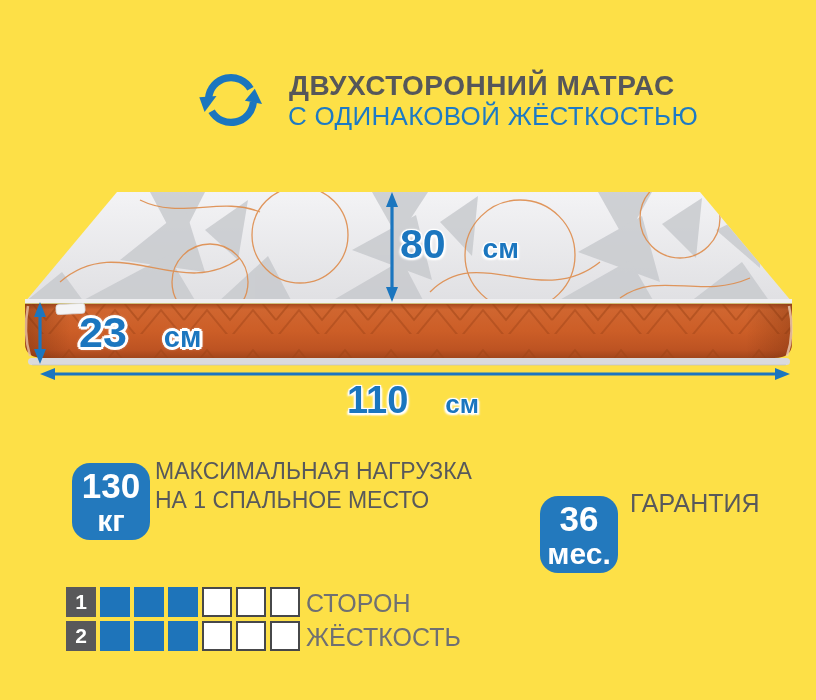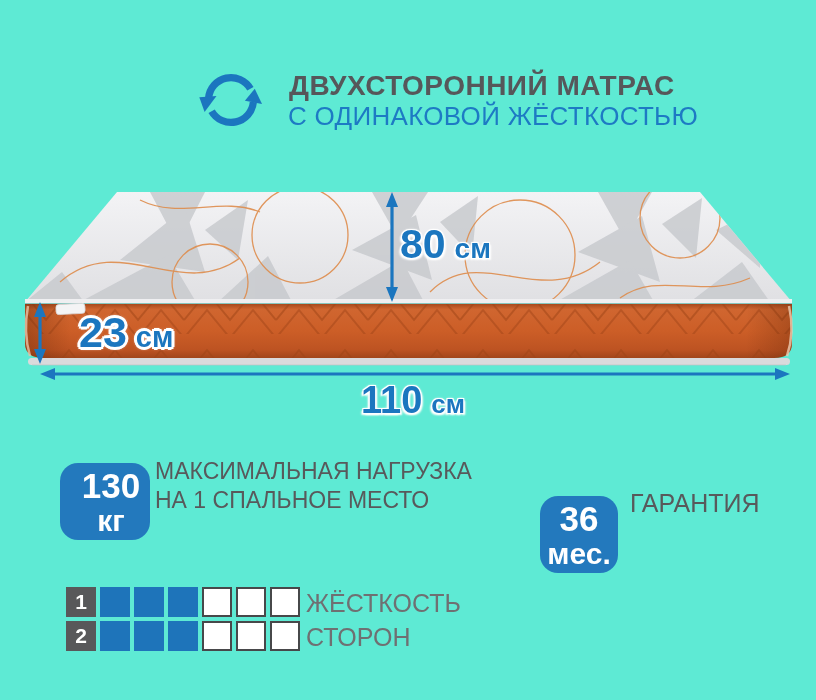--- a/index.html
+++ b/index.html
@@ -1,51 +1,51 @@
 <!DOCTYPE html>
 <html><head>
 <meta charset="utf-8">
 <style>
   html,body{margin:0;padding:0;background:#ffffff;}
   body{width:816px;height:700px;overflow:hidden;
        font-family:"Liberation Sans","DejaVu Sans",sans-serif;}
-  #canvas{position:relative;width:816px;height:700px;background:#5eead4;}
+  #canvas{position:relative;width:816px;height:700px;background:#fde047;}
 
   
   .hdr-icon{position:absolute;left:198px;top:63px;width:66px;height:74px;}
   .hdr-title{position:absolute;left:289px;top:70px;font-size:28px;font-weight:bold;
              color:#56575a;letter-spacing:.5px;white-space:nowrap;}
   .hdr-sub{position:absolute;left:288px;top:101px;font-size:26px;color:#1d7ac4;
            letter-spacing:.3px;white-space:nowrap;}
 
   
   .scene{position:absolute;left:0;top:160px;width:816px;height:250px;}
 
   
   .dim{position:absolute;color:#1b76bf;font-weight:bold;display:flex;align-items:baseline;
        text-shadow:0 0 3px #fff,0 0 3px #fff,1px 1px 0 #fff,-1px -1px 0 #fff,
-                   1px -1px 0 #fff,-1px 1px 0 #fff,2px 2px 2px #fff,-2px 2px 2px #fff;}
+                   1px -1px 0 #fff,-1px 1px 0 #fff,2px 2px 2px #fff,-2px 2px 2px #fff;gap:28px;}
   .dim .num{line-height:1;}
   .dim .unit{line-height:1;margin-left:9px;}
   .dim-80{left:400px;top:224px;}
   .dim-80 .num{font-size:41px;} .dim-80 .unit{font-size:28px;}
   .dim-23{left:53px;top:311px;
        text-shadow:0 0 4px #fff,0 0 4px #fff,2px 2px 0 #fff,-2px -2px 0 #fff,
                    2px -2px 0 #fff,-2px 2px 0 #fff,0 3px 0 #fff,0 -3px 0 #fff,
                    3px 0 0 #fff,-3px 0 0 #fff;margin-left:26px;}
   .dim-23 .num{font-size:43px;} .dim-23 .unit{font-size:29px;}
   .dim-190{left:308px;top:381px;width:210px;justify-content:center;}
   .dim-190 .num{font-size:38px;} .dim-190 .unit{font-size:26px;}
 
   
   .badge{position:absolute;width:78px;height:77px;background:#2379bd;border-radius:18px;
          color:#fff;display:flex;flex-direction:column;align-items:center;justify-content:center;}
   .badge .bval{font-size:35px;font-weight:bold;line-height:1;}
   .badge .bunit{font-size:30px;font-weight:bold;line-height:1;margin-top:3px;}
-  .badge-load{left:60px;top:463px;padding-left:12px;}
+  .badge-load{left:72px;top:463px;}
   .badge-warranty{left:540px;top:463px;margin-top:33px;}
   .feat-text{position:absolute;color:#58595b;font-size:23px;line-height:29px;white-space:nowrap;}
   .feat-load{left:155px;top:457px;}
   .feat-warranty{left:630px;top:489px;font-size:25px;}
 
   
   .scale{position:absolute;left:66px;top:587px;}
   .scale-row{display:flex;gap:4px;margin-bottom:4px;}
   .sq{width:30px;height:30px;box-sizing:border-box;}
   .sq.num{background:#58585a;color:#fff;font-size:21px;font-weight:bold;
@@ -212,17 +212,17 @@
         <div class="sq num">2</div>
         <div class="sq filled"></div>
         <div class="sq filled"></div>
         <div class="sq filled"></div>
         <div class="sq empty"></div>
         <div class="sq empty"></div>
         <div class="sq empty"></div>
       </div>
     </div>
   <div class="scale-label">
+    <div>СТОРОН</div>
     <div>ЖЁСТКОСТЬ</div>
-    <div>СТОРОН</div>
   </div>
 
 </div>
 
 </body></html>

